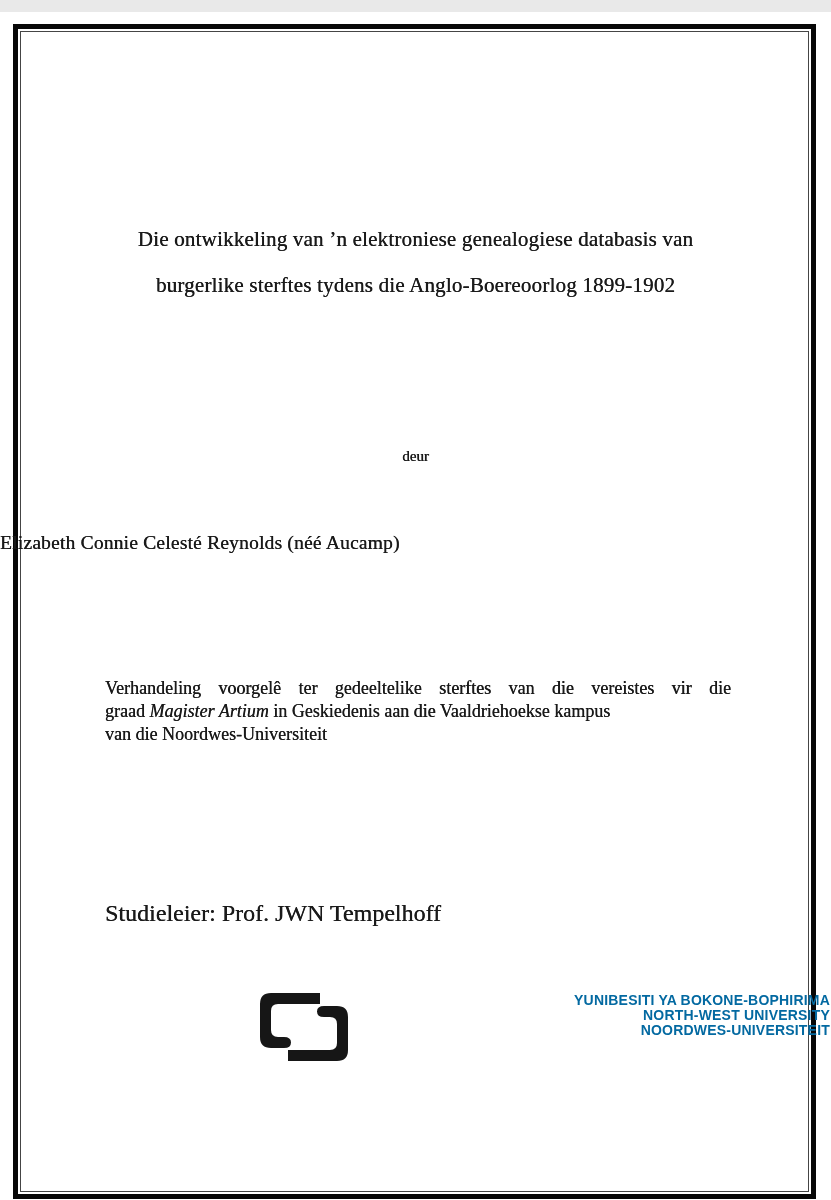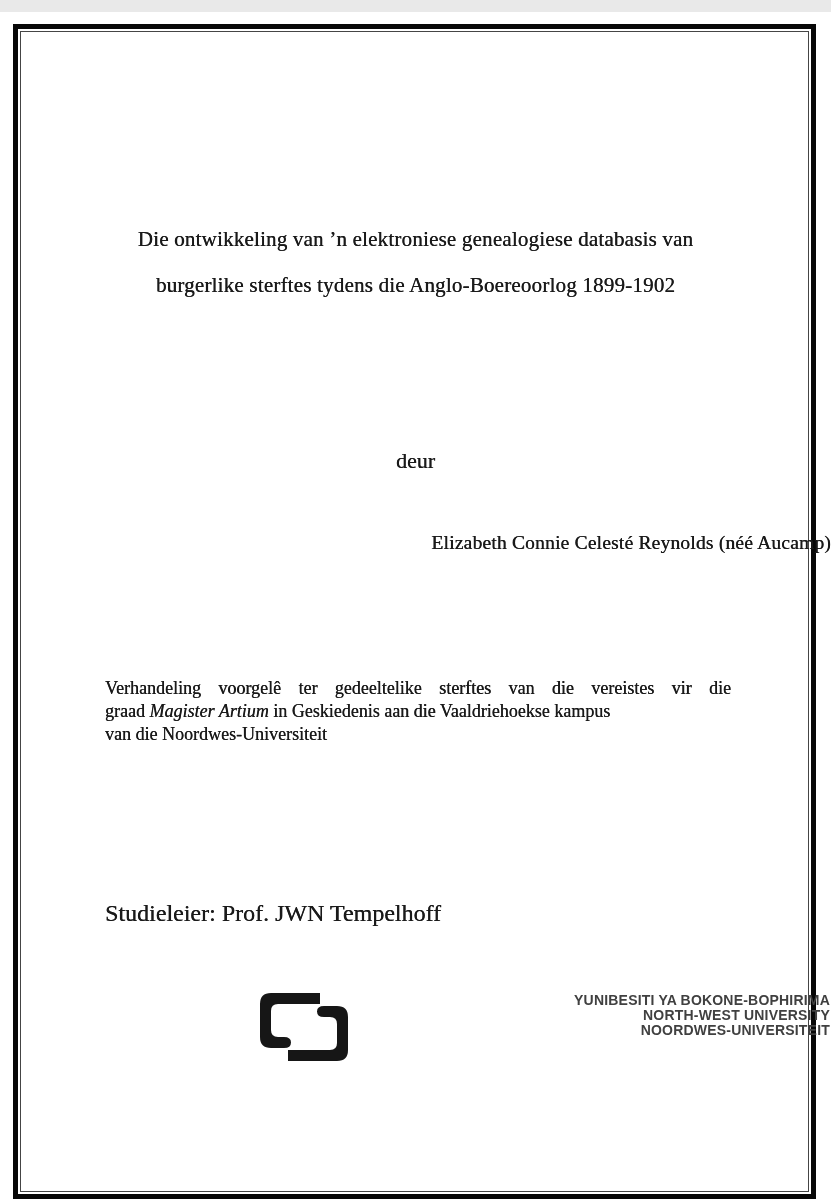--- a/index.html
+++ b/index.html
@@ -29,26 +29,26 @@
     top: 204px; left: 60px; right: 60px;
     text-align: center;
     font-size: 21px;
     line-height: 46px;
     letter-spacing: 0.2px;
   }
   .byline {
     position: absolute;
     top: 436px; left: 0; right: 0;
     text-align: center;
-    font-size: 22px;
+    font-size: 15px;
   }
   .author {
     position: absolute;
-    top: 520px; left: 0; right: 0;
-    text-align: right;
+    top: 520px; left: 0; right: 8px;
+    text-align: left;
     font-size: 19.5px;
     letter-spacing: 0.2px;
   }
   .statement {
     position: absolute;
     top: 665px; left: 105px;
     width: 626px;
     font-size: 18px;
     line-height: 23px;
   }
@@ -77,21 +77,21 @@
   .logo-text {
     position: absolute;
     left: 58px; top: 6px;
     width: 514px;
     text-align: right;
     font-family: "Liberation Sans", sans-serif;
     font-size: 14px;
     line-height: 15px;
     font-weight: 600;
     letter-spacing: 0.2px;
-    color: #404040;
+    color: #0369a1;
     white-space: nowrap;
   }
 </style>
 </head>
 <body>
 
 <div class="page">
 
   <div class="frame-outer"></div>
   <div class="frame-inner"></div>

